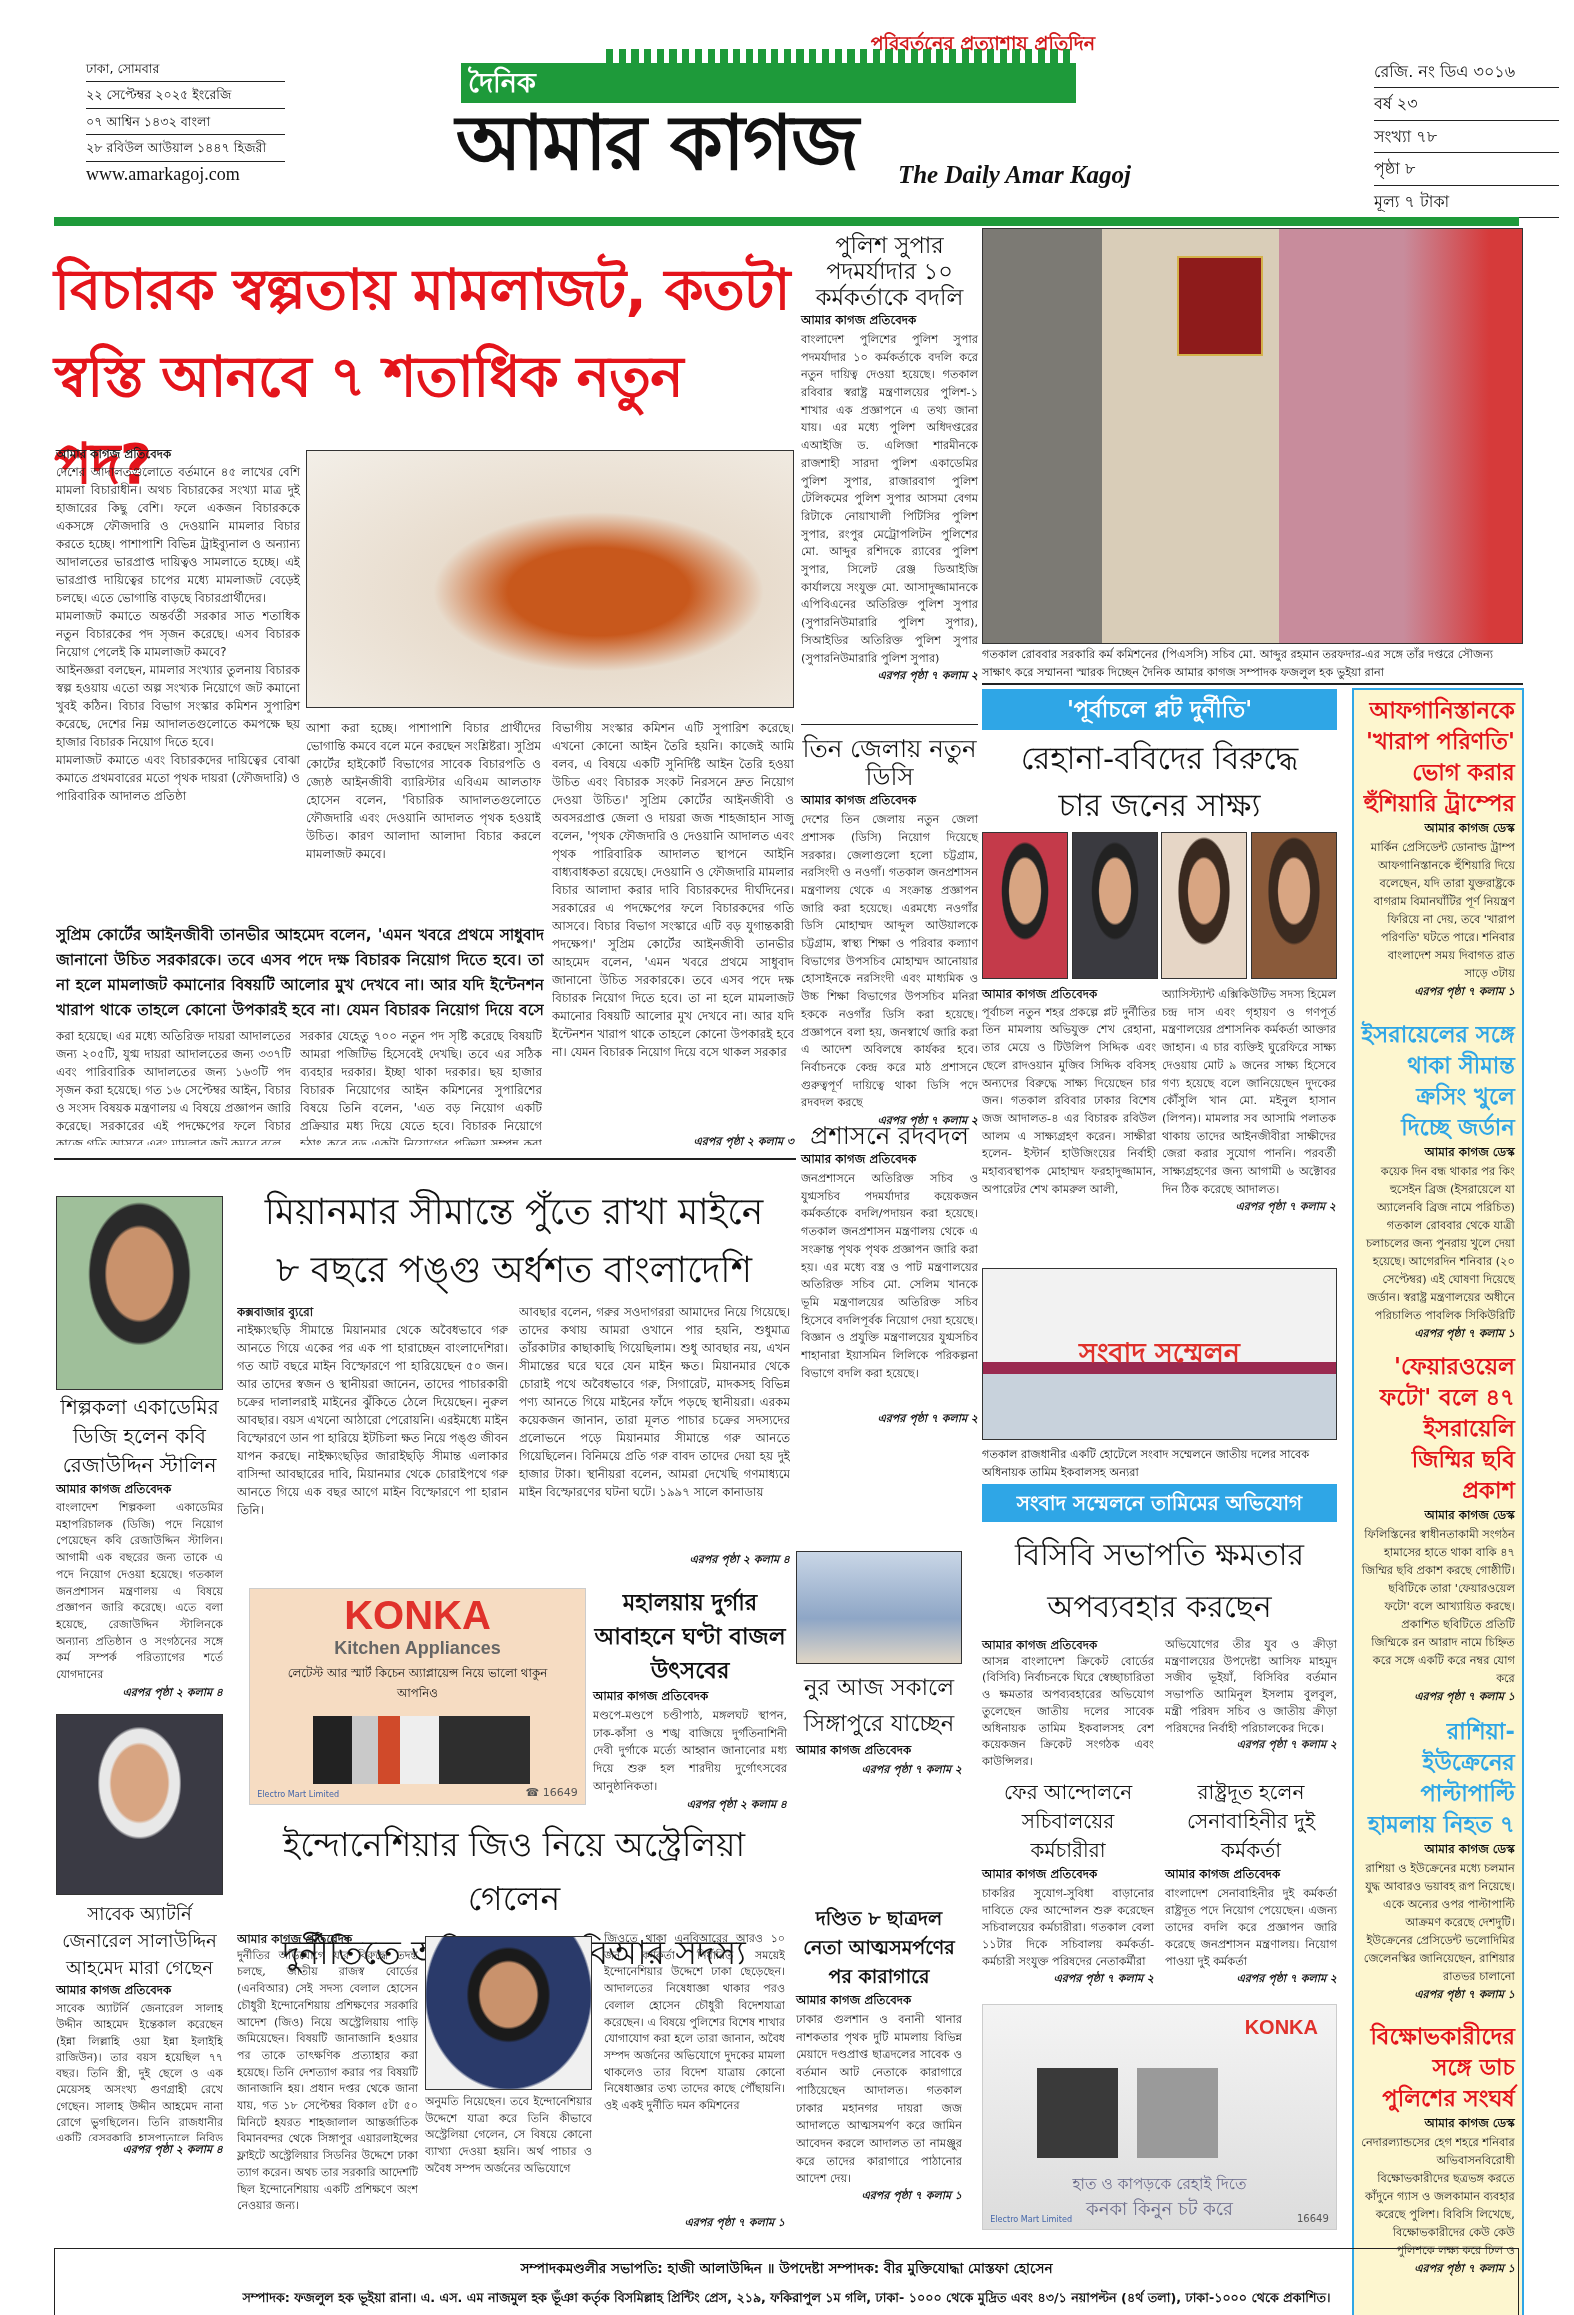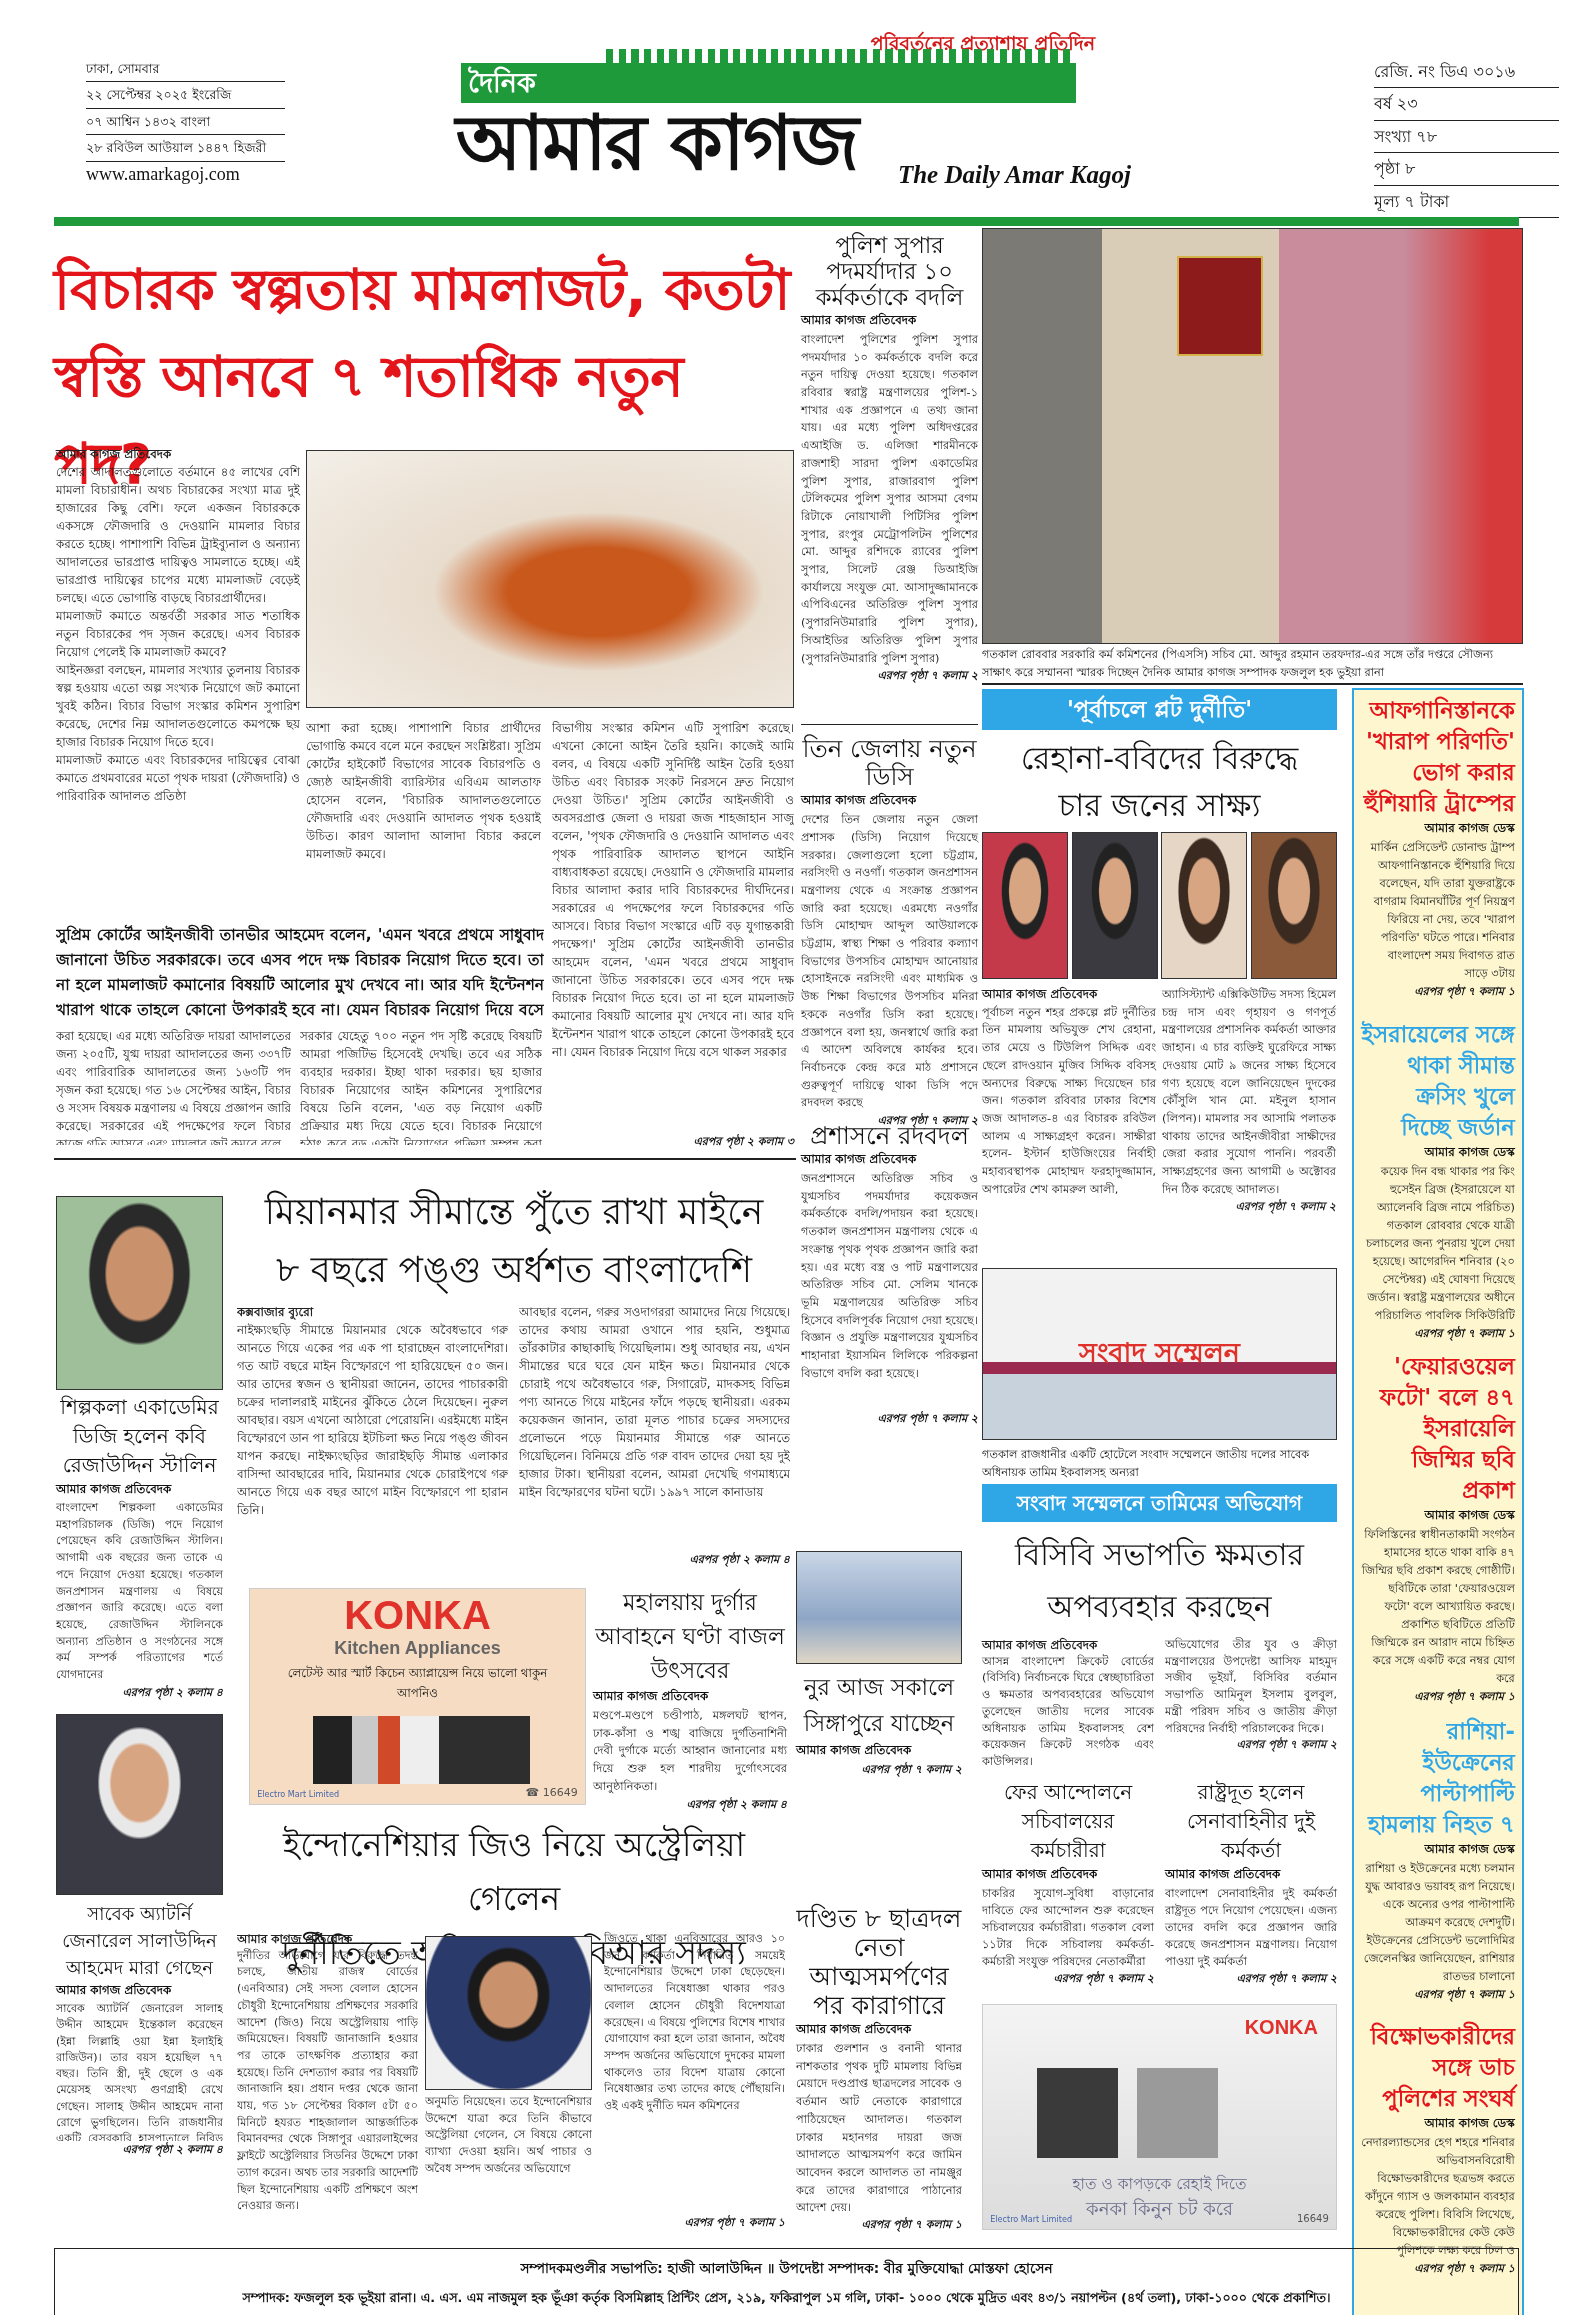--- a/index.html
+++ b/index.html
@@ -198,35 +198,35 @@
 <div class="abs ad" style="left:249px;top:1588px;width:337px;height:217px;position:absolute">
   <div style="color:#e0312b;font-weight:bold;font-size:40px;font-family:'Liberation Sans',sans-serif;padding-top:3.6px">KONKA</div>
   <div style="color:#666;font-weight:bold;font-size:18px;font-family:'Liberation Sans',sans-serif">Kitchen Appliances</div>
   <div style="font-size:11.8px;padding:5.4px 27px">লেটেস্ট আর স্মার্ট কিচেন অ্যাপ্লায়েন্স নিয়ে ভালো থাকুন আপনিও</div>
   <div style="position:absolute;left:63px;top:127px;width:217px;height:68px;background:linear-gradient(90deg,#222 0 18%,#c9c9c9 18% 30%,#d04a2a 30% 40%,#eee 40% 58%,#2e2e2e 58%)"></div>
   <div style="position:absolute;left:7.2px;bottom:5.4px;font-size:8.1px;color:#4466aa">Electro Mart Limited</div>
   <div style="position:absolute;right:7.2px;bottom:5.4px;font-size:11px;color:#555">☎ 16649</div>
 </div>
 
 <div class="abs" style="left:593px;top:1585px;width:194px">
-  <div class="hl" style="font-size:22.6px;font-weight:normal;line-height:34px">মহালয়ায় দুর্গার আবাহনে ঘণ্টা বাজল উৎসবের</div>
+  <div class="hl" style="font-size:22.6px;font-weight:bold;line-height:34px">মহালয়ায় দুর্গার আবাহনে ঘণ্টা বাজল উৎসবের</div>
   <div class="byline">আমার কাগজ প্রতিবেদক</div>
   <div class="col-text" style="font-size:11.3px;line-height:17.7px">মণ্ডপে-মণ্ডপে চণ্ডীপাঠ, মঙ্গলঘট স্থাপন, ঢাক-কাঁসা ও শঙ্খ বাজিয়ে দুর্গতিনাশিনী দেবী দুর্গাকে মর্ত্যে আহ্বান জানানোর মধ্য দিয়ে শুরু হল শারদীয় দুর্গোৎসবের আনুষ্ঠানিকতা।</div>
   <div class="cont">এরপর পৃষ্ঠা ২ কলাম ৪</div>
 </div>
 
 <div class="abs photo" style="left:796px;top:1551px;width:166px;height:113px;background:linear-gradient(180deg,#c9d6e6,#8ea6c6 60%,#e0d6c6)"></div>
 <div class="abs" style="left:796px;top:1669px;width:166px">
   <div class="hl" style="font-size:22.6px;font-weight:normal;line-height:36px">নুর আজ সকালে সিঙ্গাপুরে যাচ্ছেন</div>
   <div class="byline">আমার কাগজ প্রতিবেদক</div>
   <div class="cont">এরপর পৃষ্ঠা ৭ কলাম ২</div>
 </div>
 
 <div class="abs" style="left:796px;top:1904px;width:166px">
-  <div class="hl" style="font-size:25px;font-weight:normal;line-height:29px">দণ্ডিত ৮ ছাত্রদল নেতা আত্মসমর্পণের পর কারাগারে</div>
+  <div class="hl" style="font-size:19px;font-weight:bold;line-height:29px">দণ্ডিত ৮ ছাত্রদল নেতা আত্মসমর্পণের পর কারাগারে</div>
   <div class="byline">আমার কাগজ প্রতিবেদক</div>
   <div class="col-text" style="font-size:11.3px;line-height:17.7px;height:176px;overflow:hidden">ঢাকার গুলশান ও বনানী থানার নাশকতার পৃথক দুটি মামলায় বিভিন্ন মেয়াদে দণ্ডপ্রাপ্ত ছাত্রদলের সাবেক ও বর্তমান আট নেতাকে কারাগারে পাঠিয়েছেন আদালত। গতকাল ঢাকার মহানগর দায়রা জজ আদালতে আত্মসমর্পণ করে জামিন আবেদন করলে আদালত তা নামঞ্জুর করে তাদের কারাগারে পাঠানোর আদেশ দেয়।</div>
   <div class="cont">এরপর পৃষ্ঠা ৭ কলাম ১</div>
 </div>
 
 <div class="abs photo" style="left:982px;top:1268px;width:355px;height:172px;background:linear-gradient(180deg,#f2f2f2 0 55%,#9a2a50 55% 62%,#c8d2dc 62%)">
   <div style="position:absolute;left:0;right:0;top:63px;text-align:center;color:#e0312b;font-weight:bold;font-size:27px">সংবাদ সম্মেলন</div>
 </div>
 <div class="abs" style="left:982px;top:1446px;width:355px;font-size:11.3px;line-height:17.7px">গতকাল রাজধানীর একটি হোটেলে সংবাদ সম্মেলনে জাতীয় দলের সাবেক অধিনায়ক তামিম ইকবালসহ অন্যরা</div>
 <div class="abs blue-banner" style="left:982px;top:1484px;width:355px;height:38px;font-size:20px;line-height:38px">সংবাদ সম্মেলনে তামিমের অভিযোগ</div>

